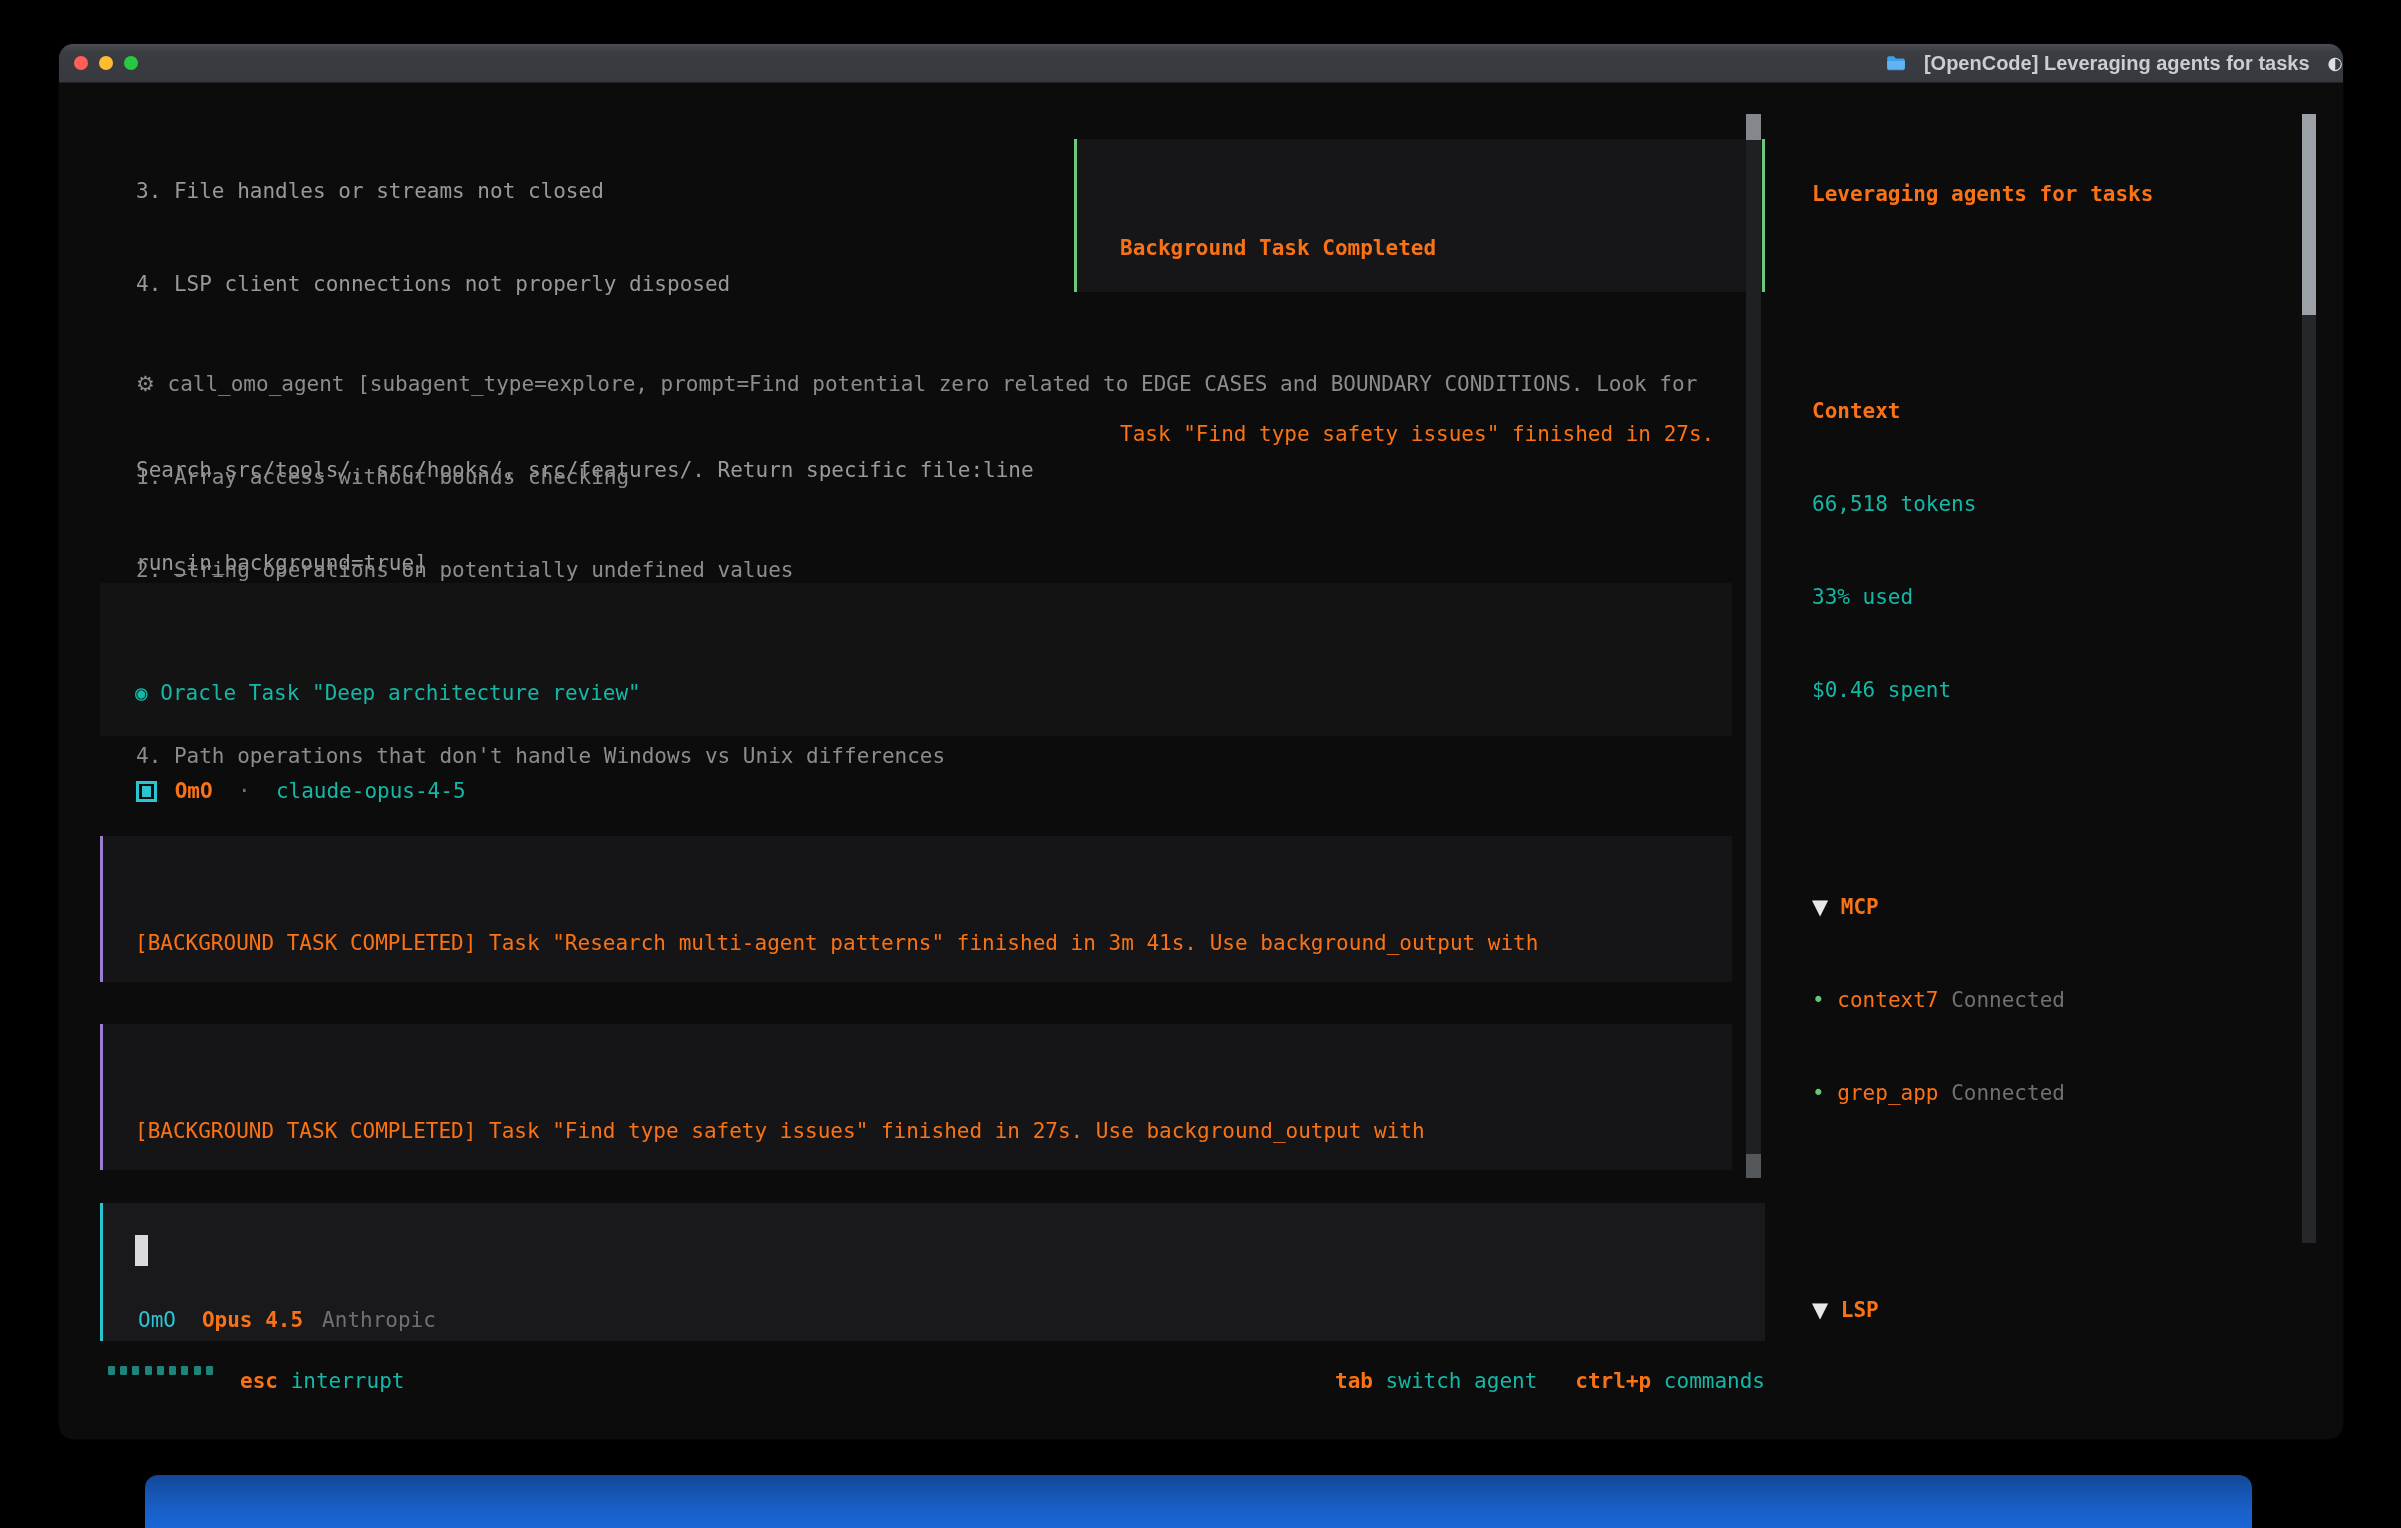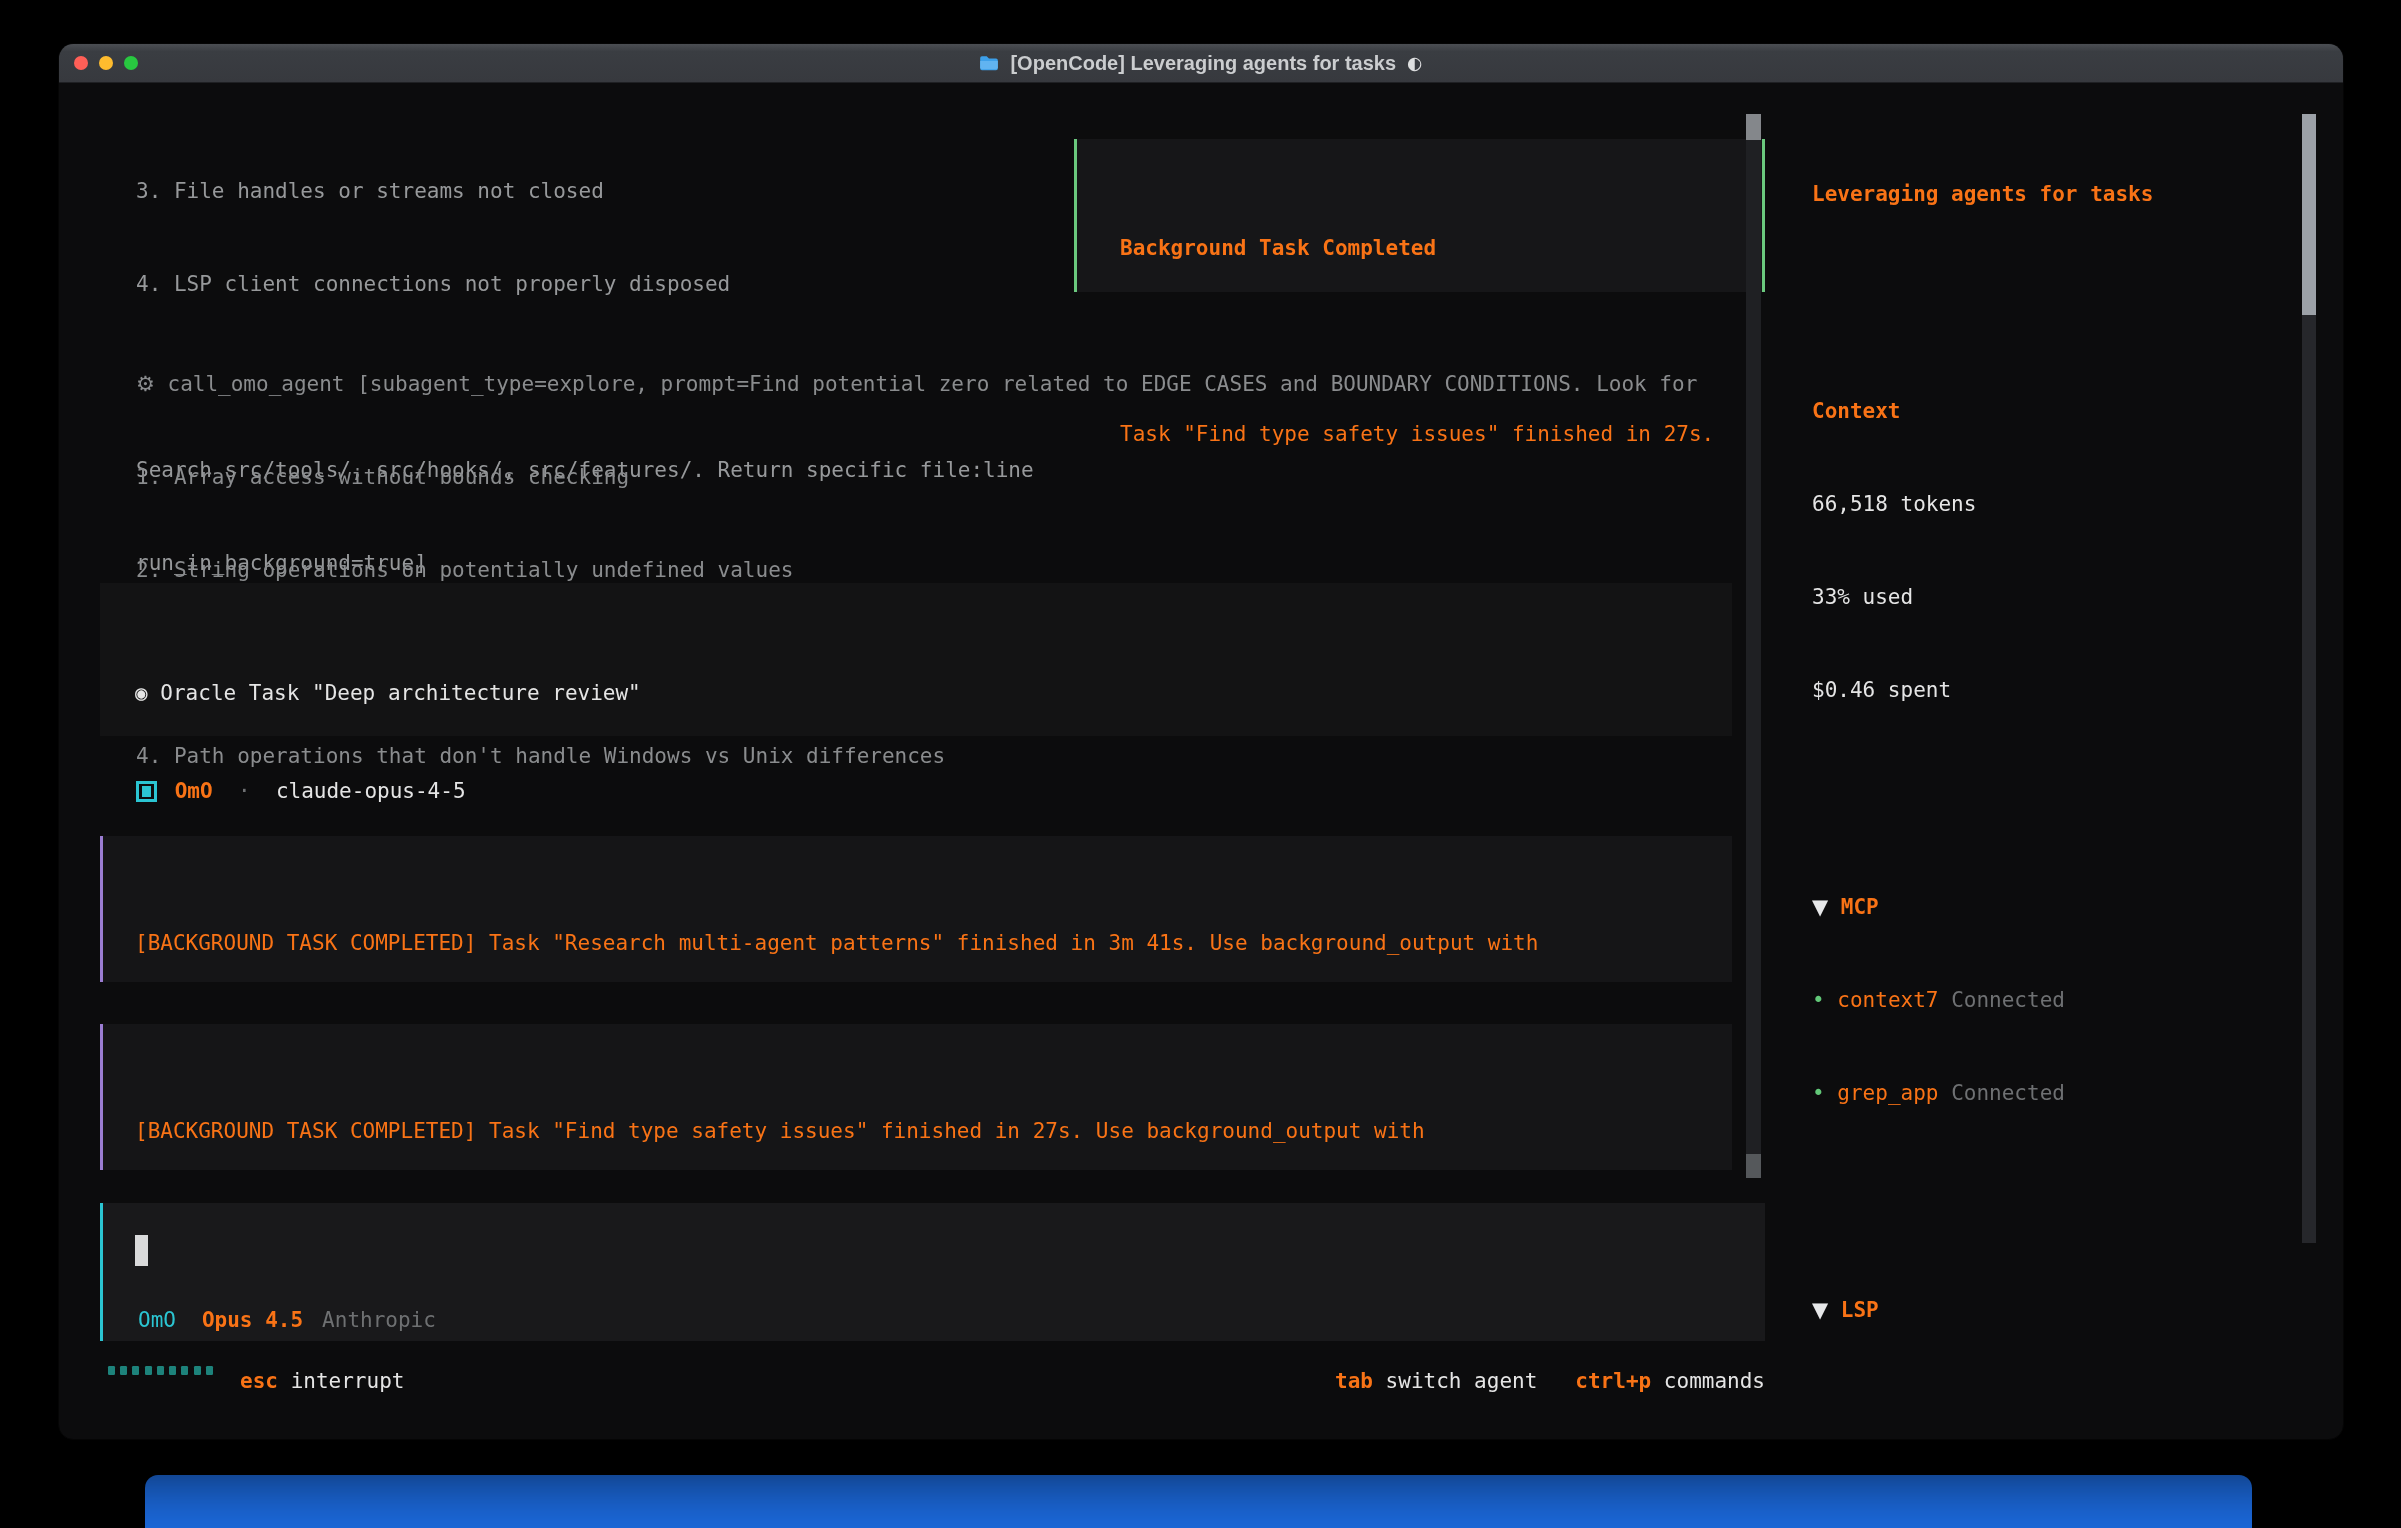--- a/index.html
+++ b/index.html
@@ -14,29 +14,29 @@
   .window { position:absolute; left:58px; top:43px; width:2286px; height:1397px;
             background:#0c0c0d; border-radius:15.4px; overflow:hidden;
             box-shadow:0 23.6px 83px rgba(0,0,0,.85); border:0.6px solid #050505; }
 
   .titlebar { position:absolute; left:0; top:0; right:0; height:39px;
               background:linear-gradient(180deg,#4b4e53 0%,#3a3d42 20%,#37393e 100%);
               border-bottom:0.6px solid #1f2023; display:flex; align-items:center; }
   .traffic { display:flex; gap:10.6px; padding-left:15.4px; }
   .traffic i { width:14px; height:14px; border-radius:50%; display:block; }
   .tl-red { background:#ff5f57; } .tl-yellow { background:#febc2e; } .tl-green { background:#28c840; }
-  .title-center { position:absolute; left:0; right:0; display:flex; justify-content:center;
-                  align-items:center; gap:11px; pointer-events:none;
+  .title-center { position:absolute; left:0; right:0; display:flex; justify-content:flex-end;
+                  align-items:center; gap:18px; pointer-events:none;
                   font-family:"Liberation Sans",sans-serif; font-weight:bold;
                   font-size:20px; color:#cbcdcf; }
   .moon { font-family:"DejaVu Sans",sans-serif; font-size:17.7px; color:#dedfe0; }
 
   
   .mono { font-size:21px; line-height:31px; white-space:pre; }
-  .gray { color:#e5e5e5; } .dim { color:#6e7072; } .white { color:#f97316; }
+  .gray { color:#14b8a6; } .dim { color:#6e7072; } .white { color:#f97316; }
   .bold { font-weight:bold; }
   .row { height:31px; }
 
   
   .scrollback { position:absolute; left:77px; top:70px; color:#97999b; }
   .toolcall  { position:absolute; left:77px; top:263px; color:#8a8c8e; }
   .gear { color:#8a8c8e; font-family:"DejaVu Sans",sans-serif; }
 
   .notification { position:absolute; left:1015px; top:95px; width:691px; height:153px;
                   background:#161618; border-left:3px solid #6bc97e; border-right:3px solid #6bc97e;

